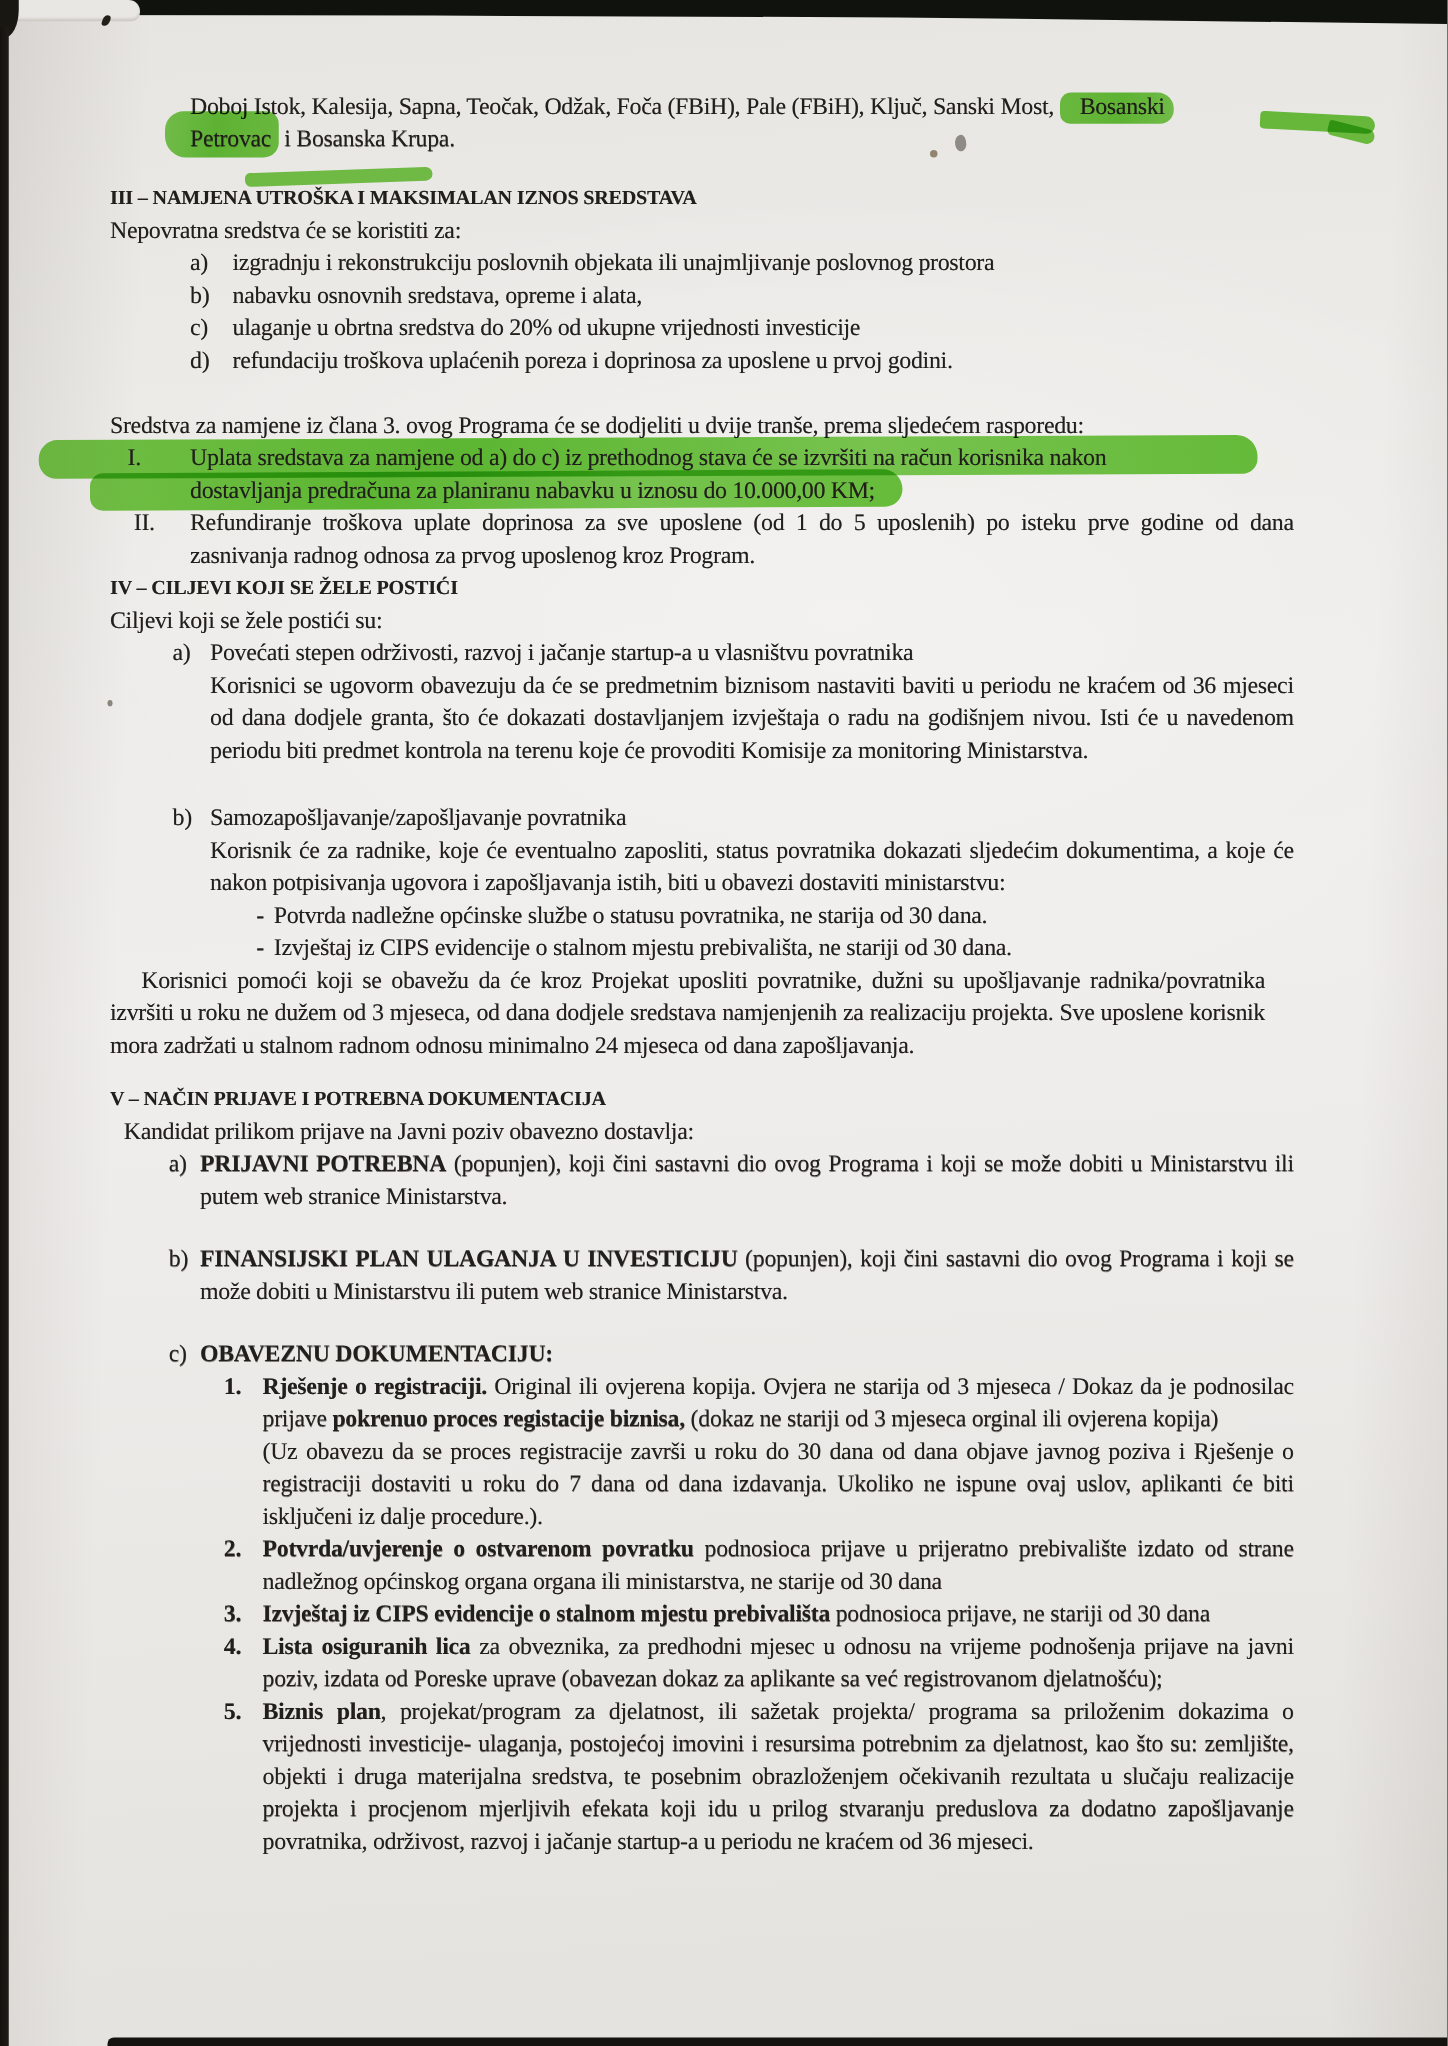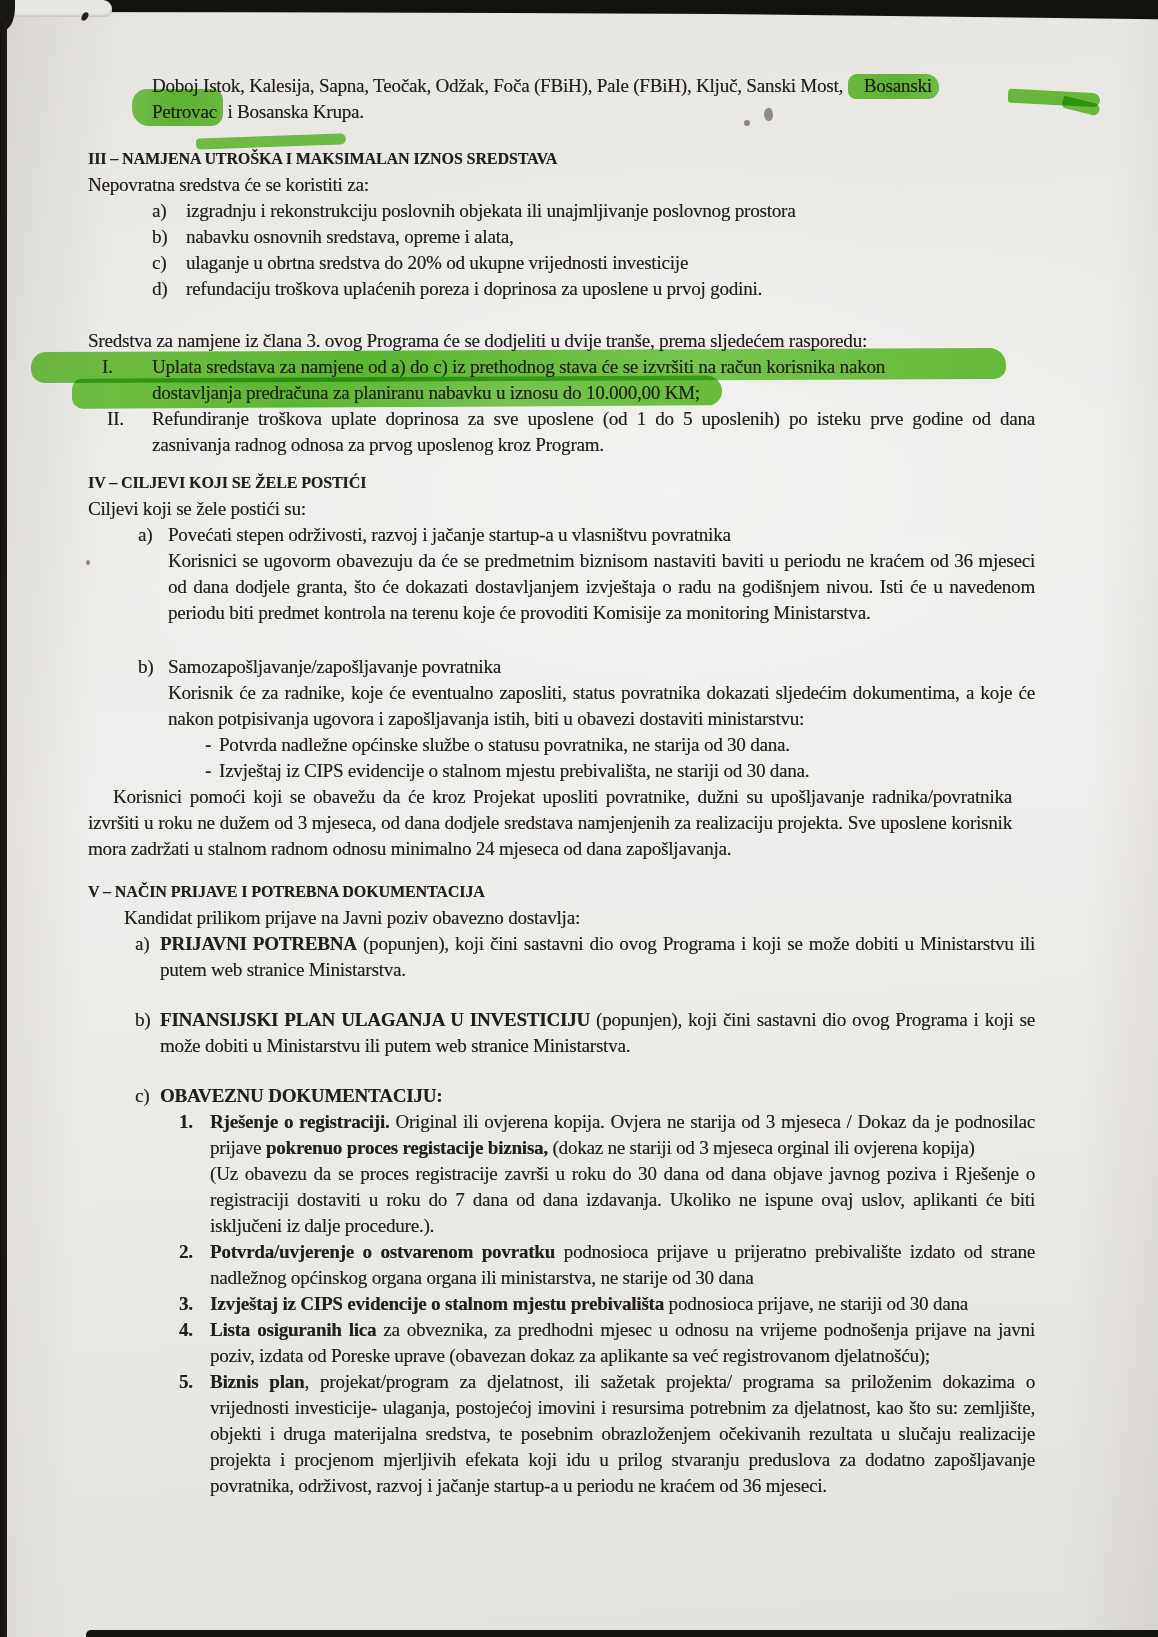--- a/index.html
+++ b/index.html
@@ -66,31 +66,31 @@
           border-radius:9px 13px 11px 8px; padding:1px 7px 3px 16px; }
   .hlw2 { background:linear-gradient(97deg,#7ccf52,#66c538 45%,#74cb46); mix-blend-mode:multiply;
           border-radius:15px 10px 12px 17px; padding:12px 6px 4px 20px; margin-left:-20px; }
   .tail1  { position:absolute; left:1008px; top:91px; width:92px; height:14px; border-radius:8px 18px 16px 8px;
             background:#6fc941; mix-blend-mode:multiply; transform:rotate(3deg); }
   .tail1b { position:absolute; left:1062px; top:100px; width:38px; height:12px; border-radius:6px 14px 14px 10px;
             background:#74cb45; mix-blend-mode:multiply; transform:rotate(14deg); }
   .tail2  { position:absolute; left:196px; top:136px; width:150px; height:11px; border-radius:10px 14px 14px 12px;
             background:#79cd4c; mix-blend-mode:multiply; transform:rotate(-2deg); }
 
-  .h4 { margin-top:12px; }
+  .h4 { }
   .ab { position:relative; padding-left:80px; }
   .abmark { position:absolute; left:50px; top:0; }
   .abbody { margin-left:80px; }
   .mt26 { margin-top:28px; }
   .dash { position:relative; padding-left:131px; }
   .dmark { position:absolute; left:117px; top:0; font-weight:bold; }
   .closing { width:924px; text-indent:25px; }
 
   .h5 { margin-top:17px; }
-  .vlead { margin-left:36px;font-family:Liberation Serif, serif; }
+  .vlead { margin-left:11px;font-family:Liberation Serif, serif; }
   .vab { position:relative; padding-left:72px; margin-top:0; }
   .vabmark { position:absolute; left:47px; top:0; }
   .vgap { margin-top:24px; }
   .doc { position:relative; padding-left:122px; }
   .docnum { position:absolute; left:91px; top:0; font-weight:bold; }
 </style>
 </head>
 <body>
 
 <div class="page">

